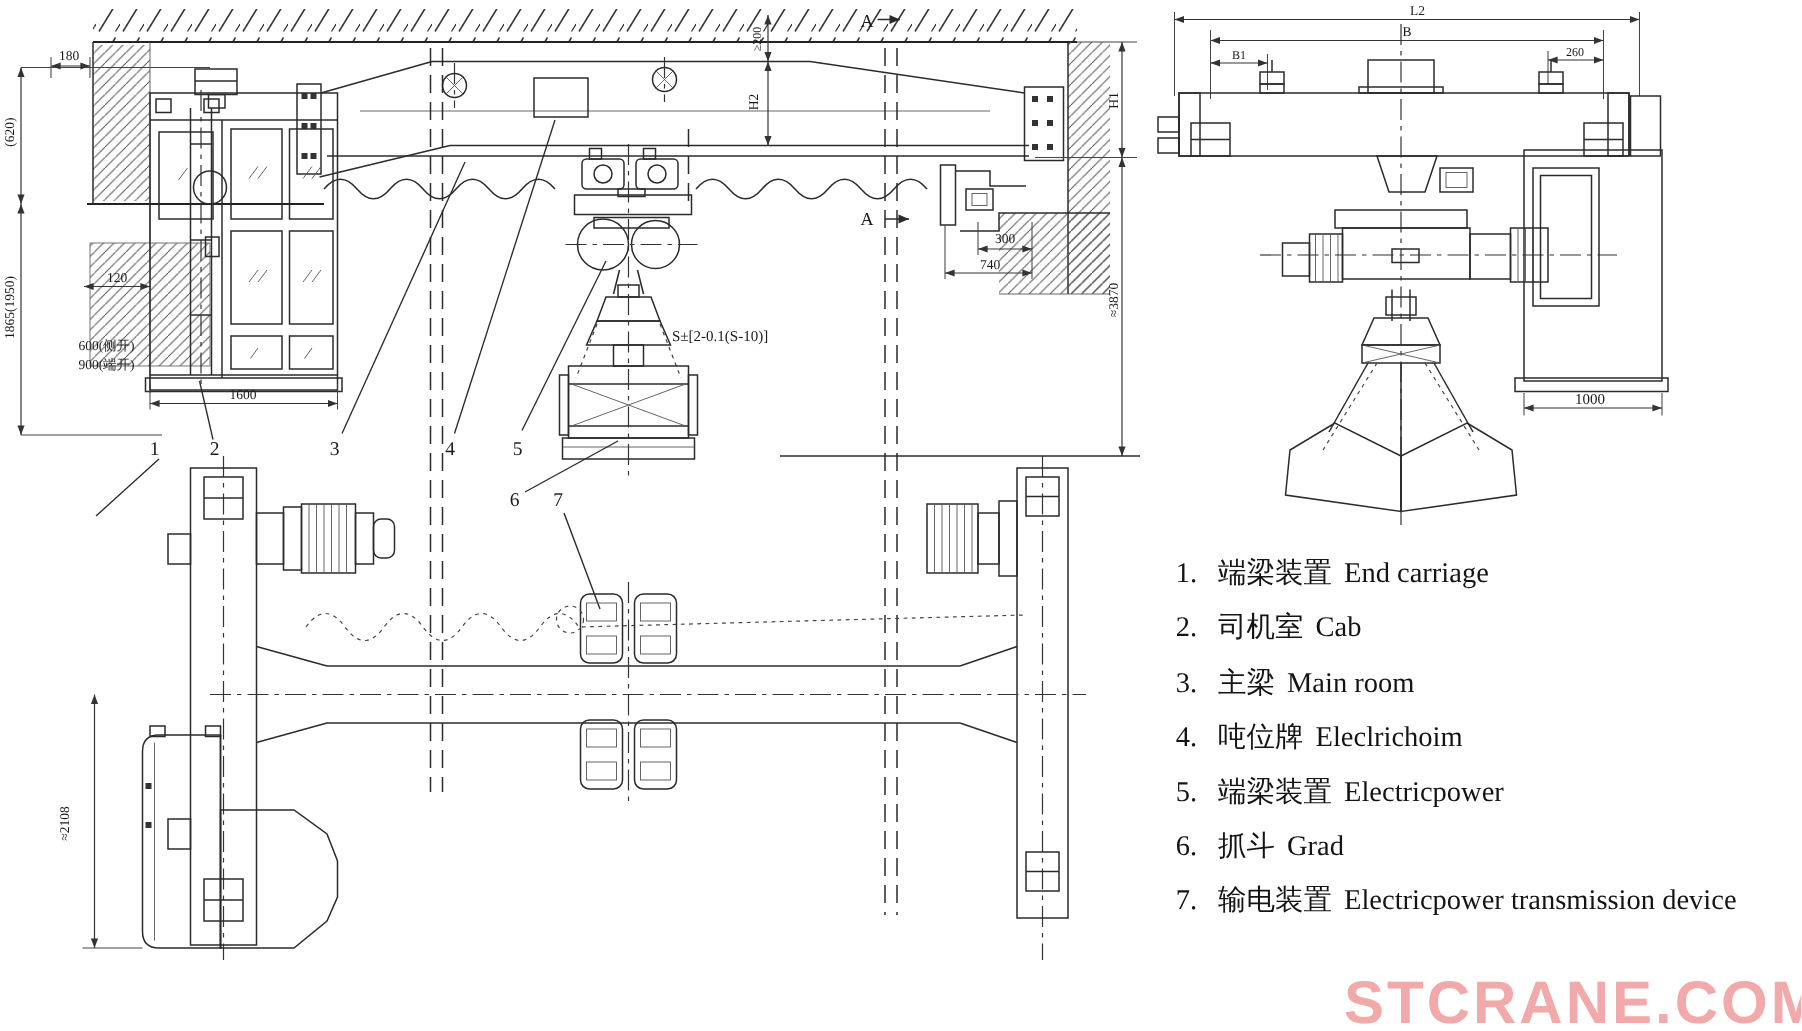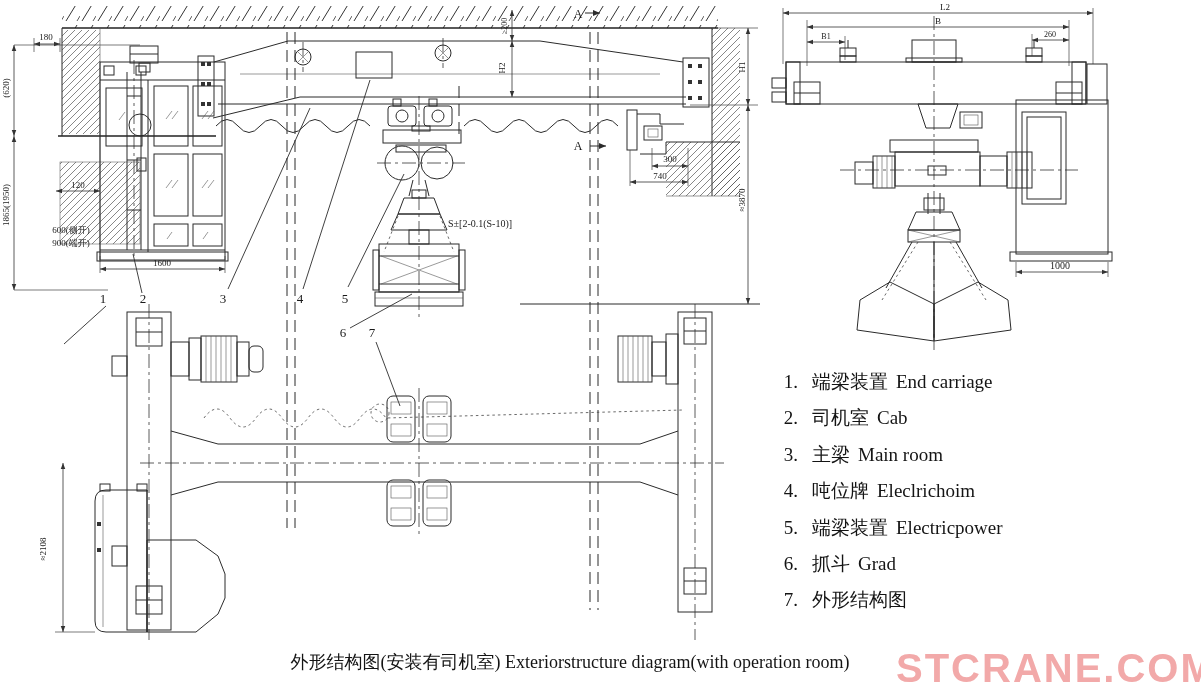--- a/index.html
+++ b/index.html
@@ -440,19 +440,19 @@
     <span class="legend-zh">端梁装置</span>
     <span class="legend-en">Electricpower</span>
   </div>
   <div class="legend-item">
     <span class="legend-num">6.</span>
     <span class="legend-zh">抓斗</span>
     <span class="legend-en">Grad</span>
   </div>
   <div class="legend-item">
     <span class="legend-num">7.</span>
-    <span class="legend-zh">外形结构图</span>
+    <span class="legend-zh">输电装置</span>
+    <span class="legend-en">Electricpower transmission device</span>
   </div>
 </div>
 
-<div class="caption">外形结构图(安装有司机室) Exteriorstructure diagram(with operation room)</div>
 
 </div>
 
 </body></html>

